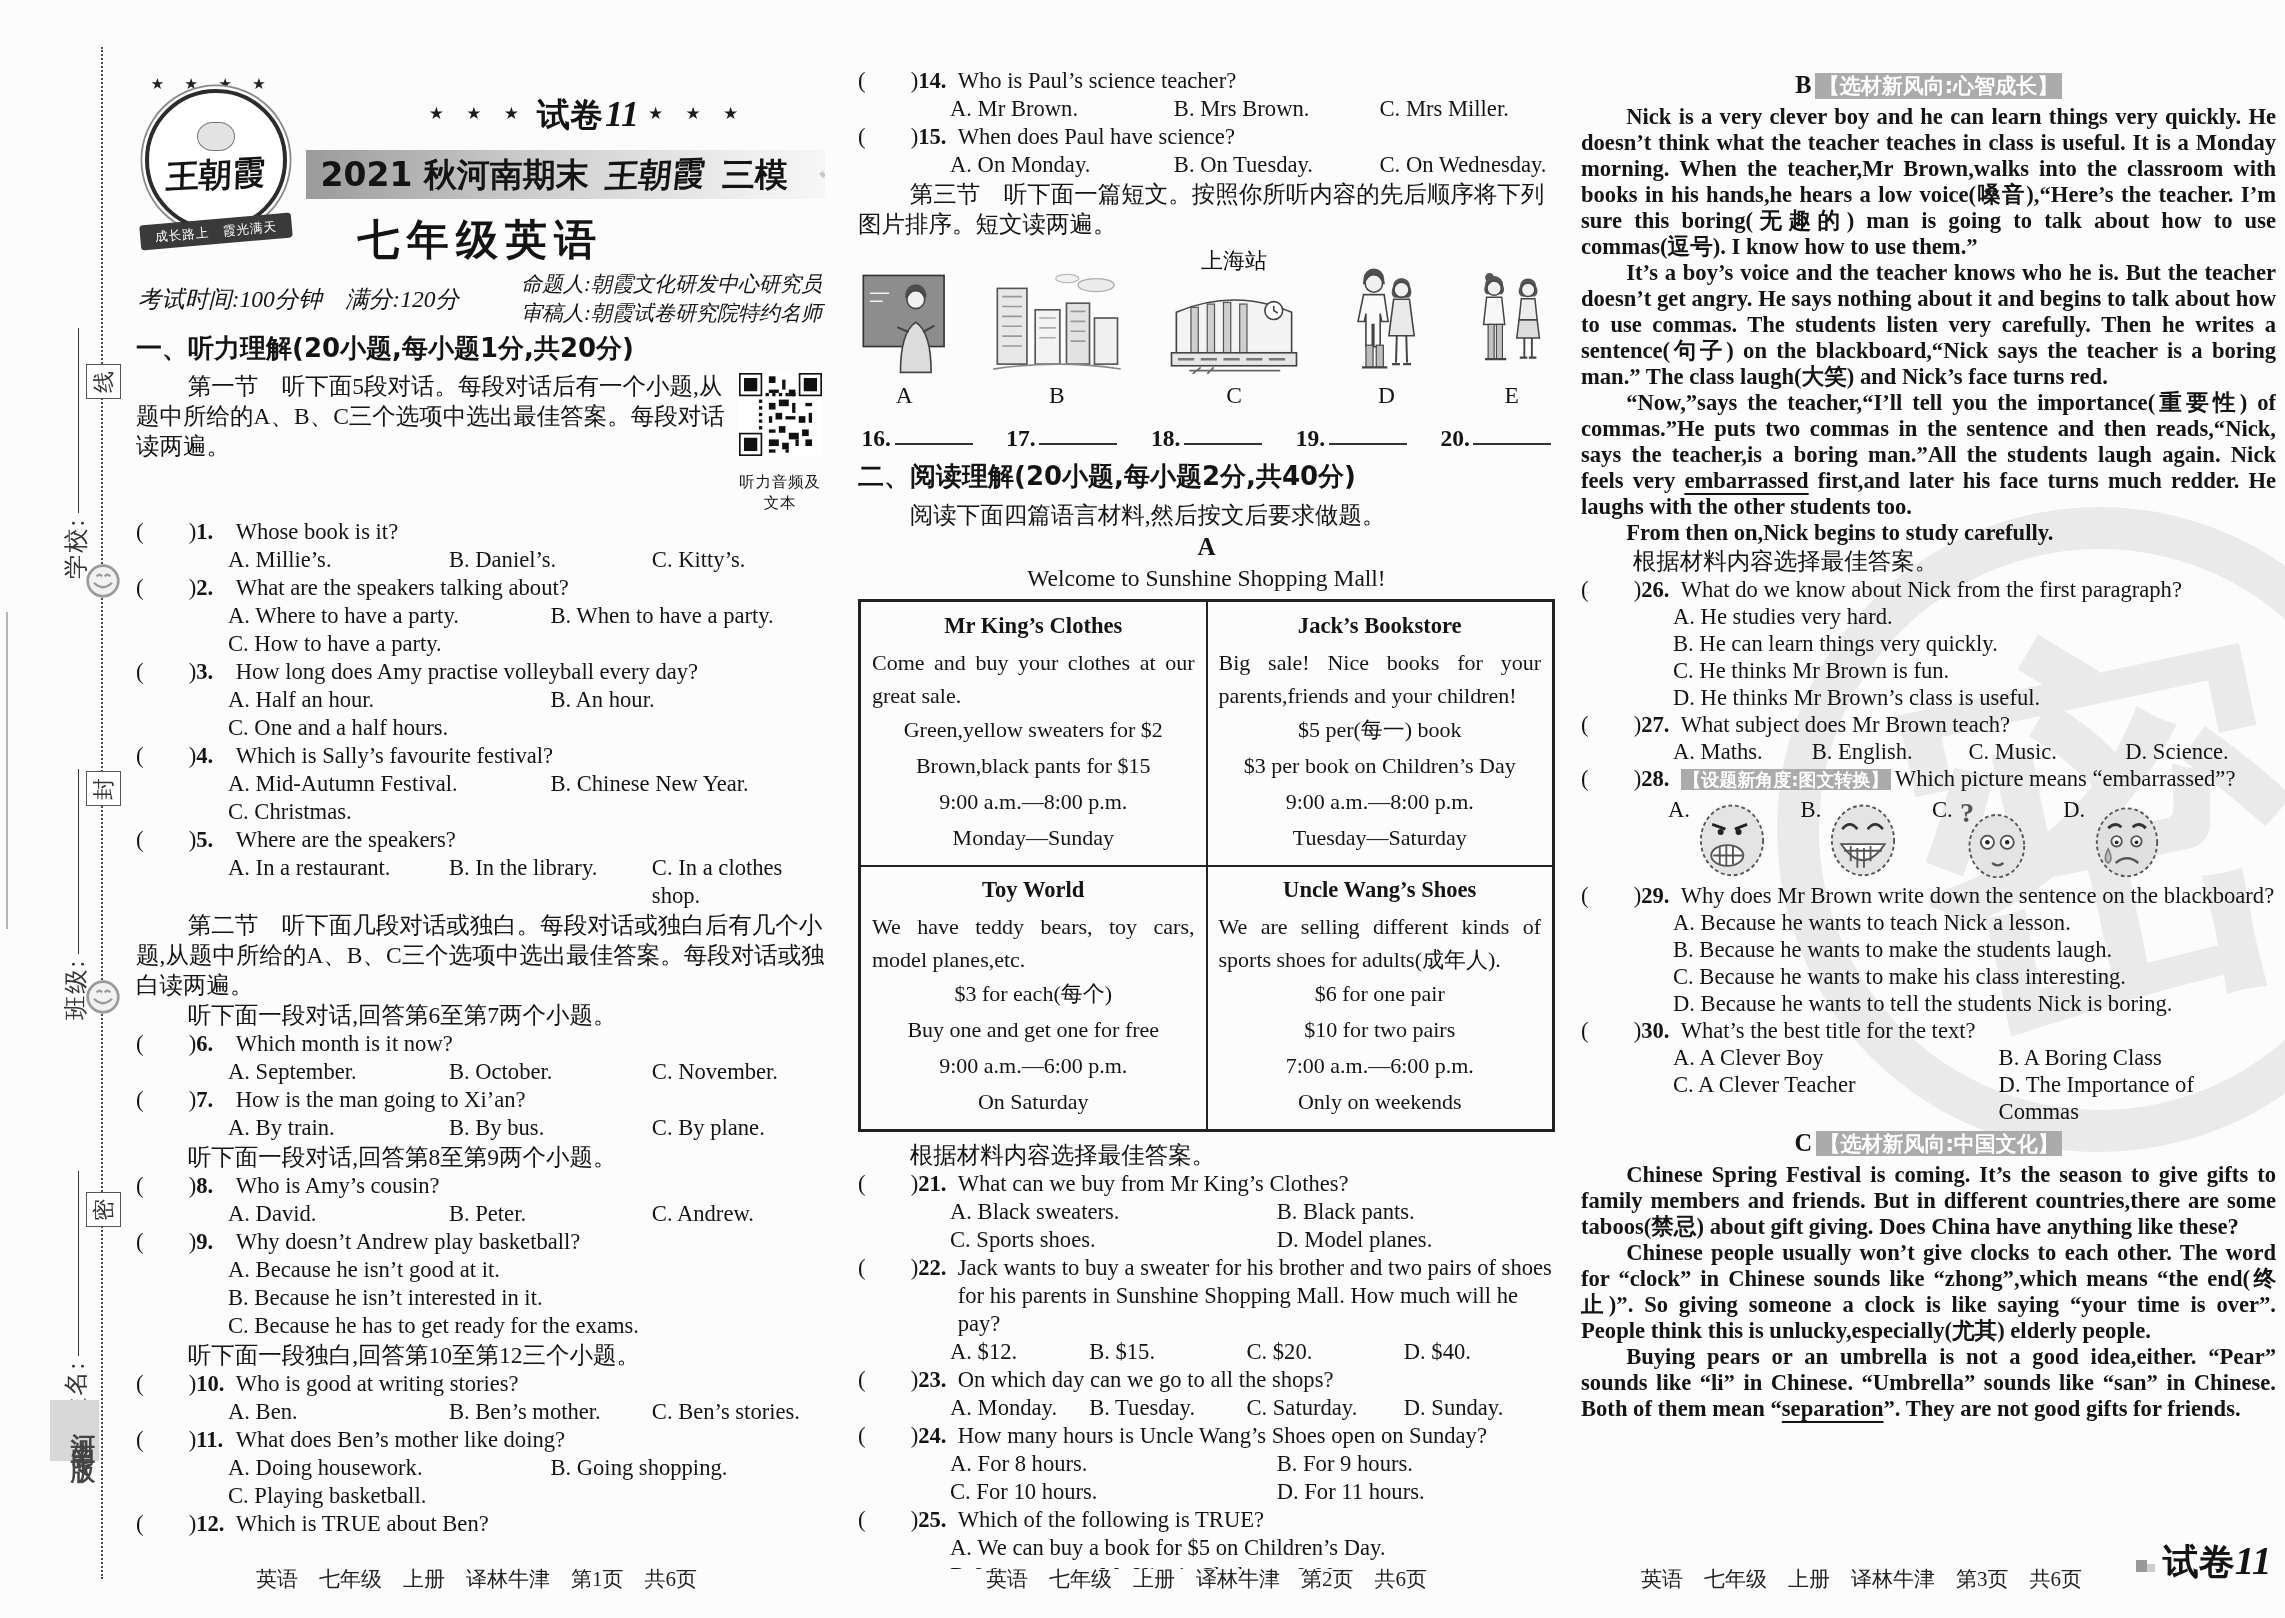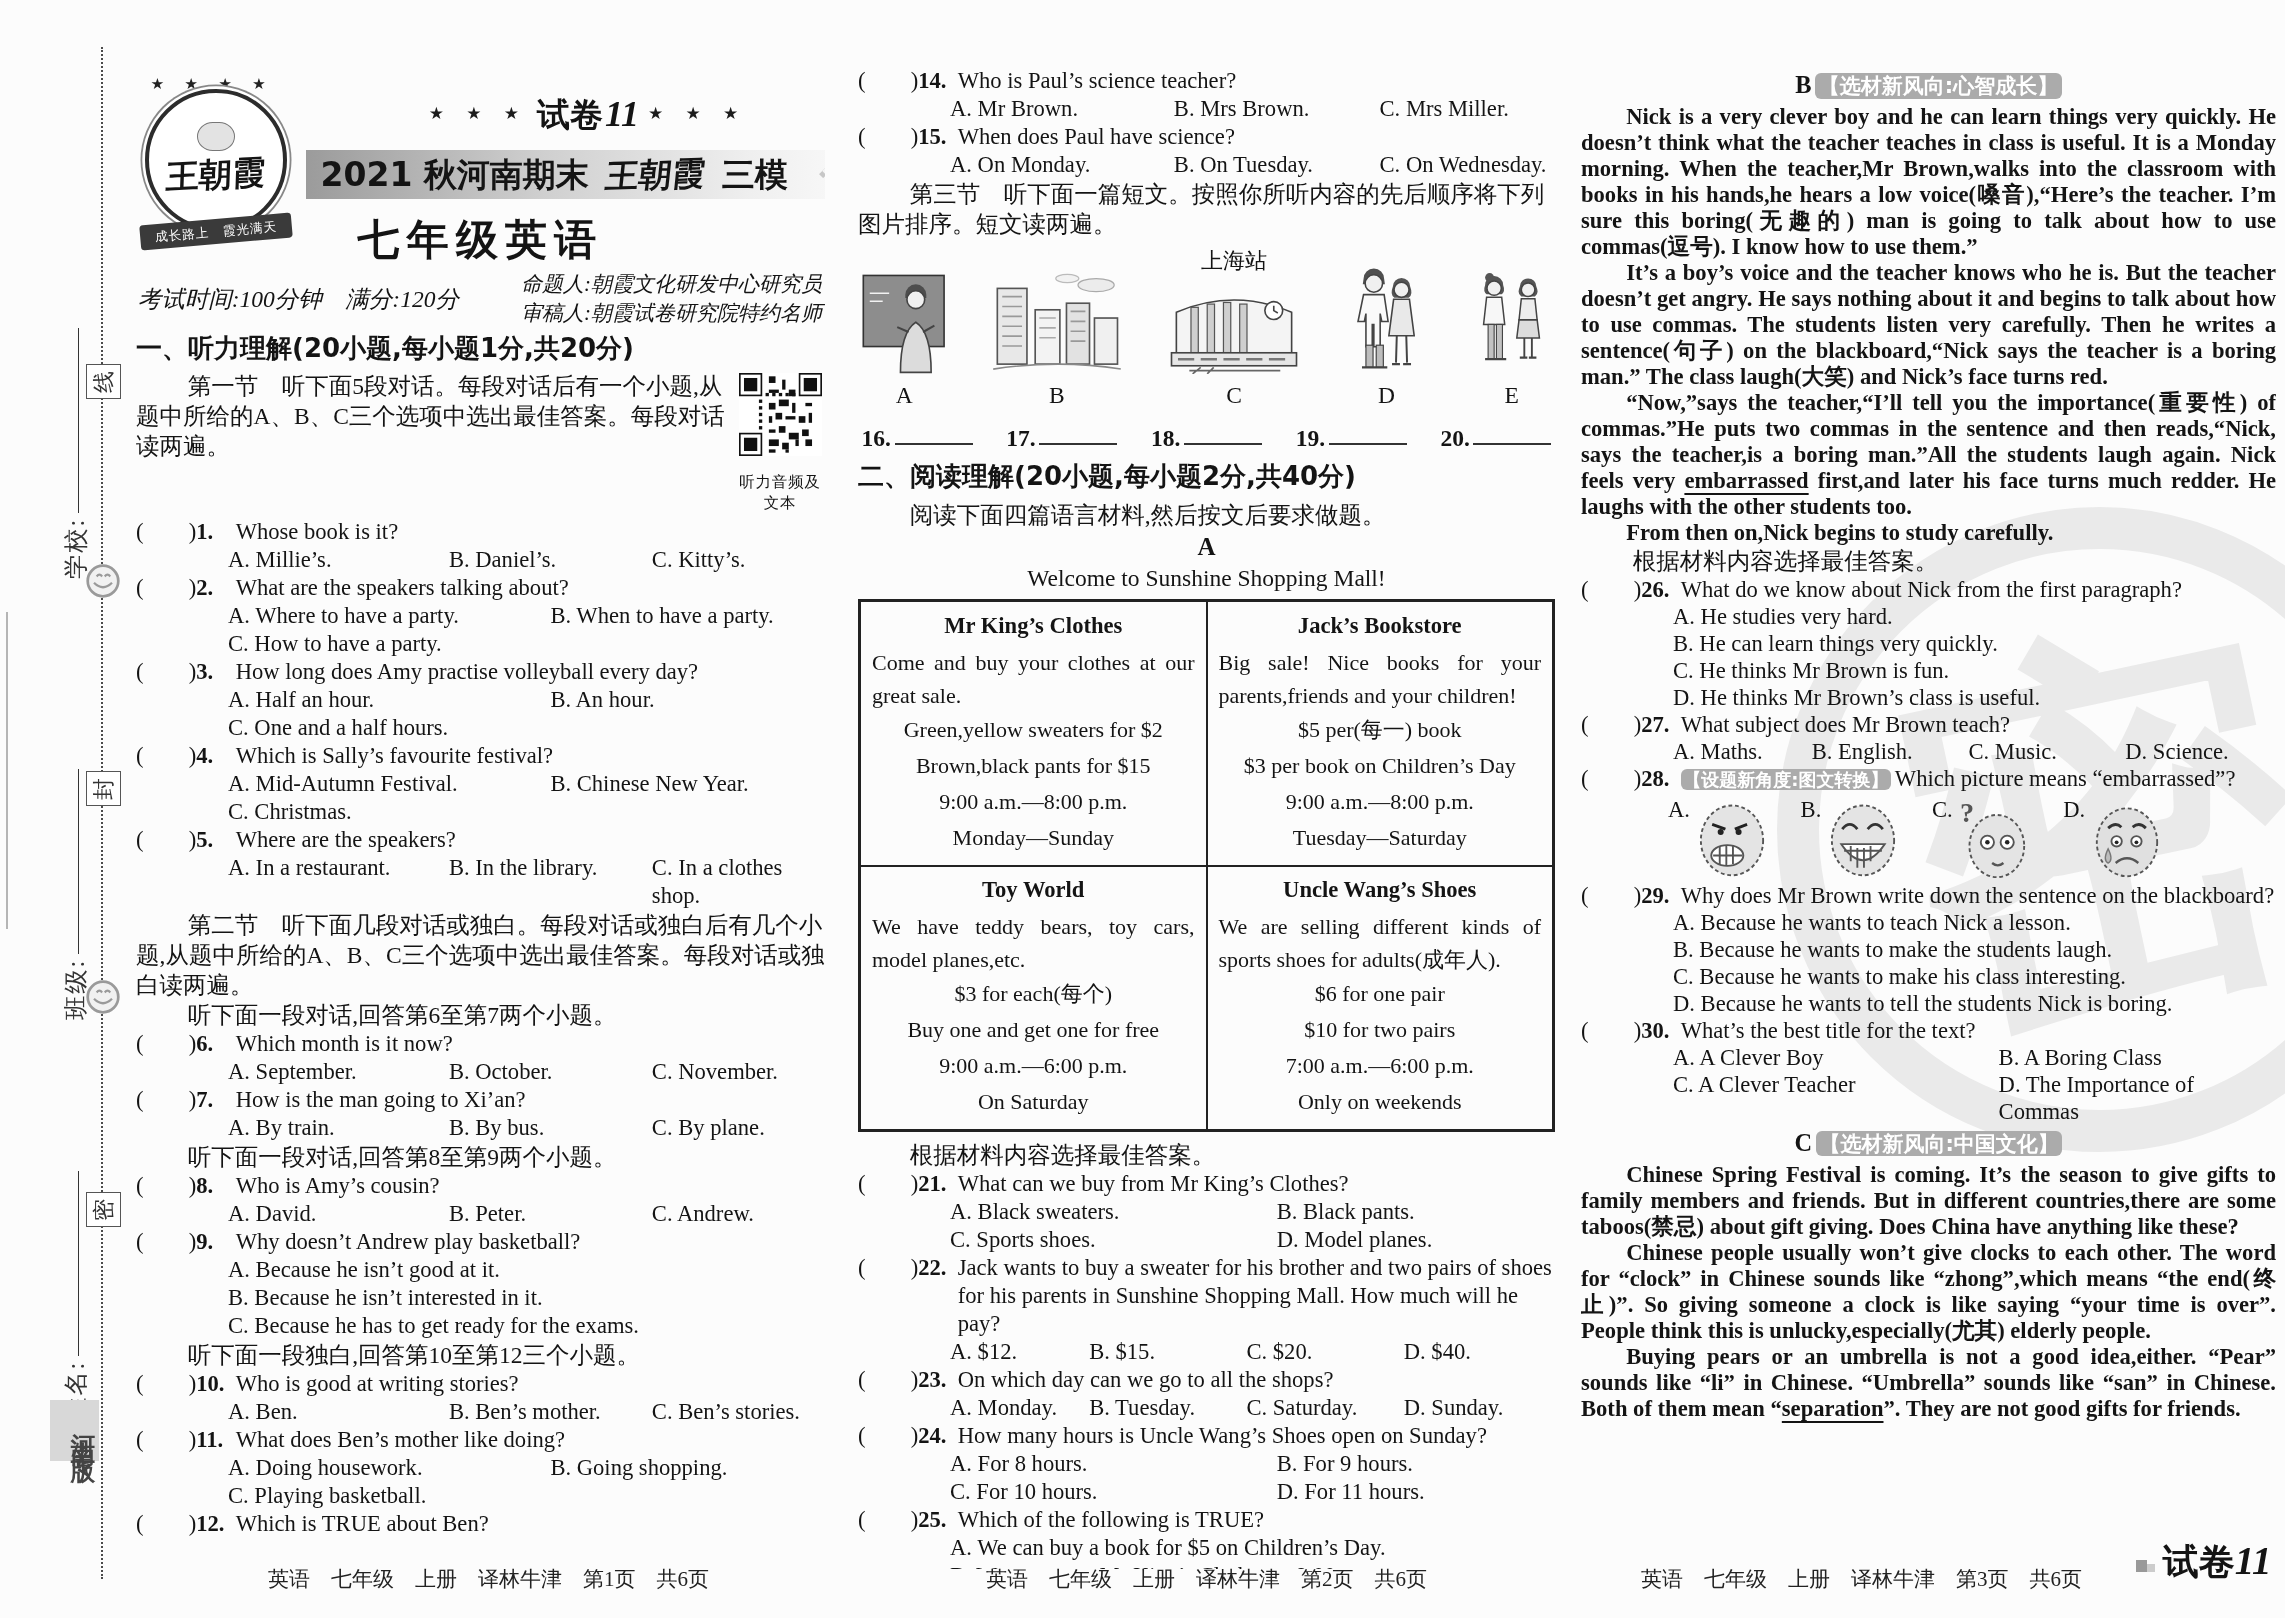--- a/index.html
+++ b/index.html
@@ -91,31 +91,31 @@
   .center-title{text-align:center;font-size:23.5px;line-height:31px;}
   .shoptable{display:grid;grid-template-columns:1fr 1fr;border:2.7px solid #222;margin:5.4px 0 7.2px;}
   .cell{border:1.4px solid #222;padding:3.6px 11px 9px;}
   .ct{text-align:center;font-weight:bold;font-size:22.6px;line-height:40px;}
   .cp{font-size:22px;line-height:33px;text-align:justify;}
   .cline{font-size:22px;line-height:36px;text-align:center;}
   
   .phead{text-align:center;font-size:24.4px;line-height:36px;}
   .plabel{font-weight:bold;margin-right:3.6px;}
   .pbadge{background:#ababab;color:#fff;font-family:"DejaVu Sans",sans-serif;font-weight:bold;
-          font-size:21px;padding:0.9px 3.6px;border-radius:6px;}
+          font-size:21px;padding:0.9px 3.6px;}
   .pbadge.sm{font-size:18px;padding:0 2.7px;margin-right:3.6px;}
   .en{font-size:22.6px;line-height:26px;text-align:justify;margin:0;font-weight:bold;}
   .en.indent{text-indent:2em;}
   .und{text-decoration:underline;text-underline-offset:5.4px;text-decoration-thickness:1.8px;}
   .faces{display:flex;padding-left:87px;gap:31px;align-items:flex-start;margin:3.6px 0 1.8px;}
   .face{display:flex;align-items:flex-start;gap:3.6px;font-size:22.6px;}
   .face svg{width:76px;height:83px;}
   
   .footer{position:absolute;top:1565px;font-size:21px;color:#222;text-align:center;z-index:1;}
-  .f1{left:144px;width:689px;}
+  .f1{left:132px;width:689px;}
   .f2{left:858px;width:697px;}
   .f3{left:1581px;width:561px;}
   .brand{position:absolute;right:14.5px;top:1538px;z-index:1;white-space:nowrap;}
   .brand .sq1,.brand .sq2{display:inline-block;width:11.8px;height:11.8px;background:#999;vertical-align:1.8px;}
   .brand .sq2{background:#ccc;width:8.1px;height:8.1px;margin-right:7.2px;}
   .brand .bl1{font-size:36px;font-weight:bold;}
   .brand .bn1{font-size:39px;font-weight:bold;font-style:italic;}
 </style>
 </head>
 <body>

